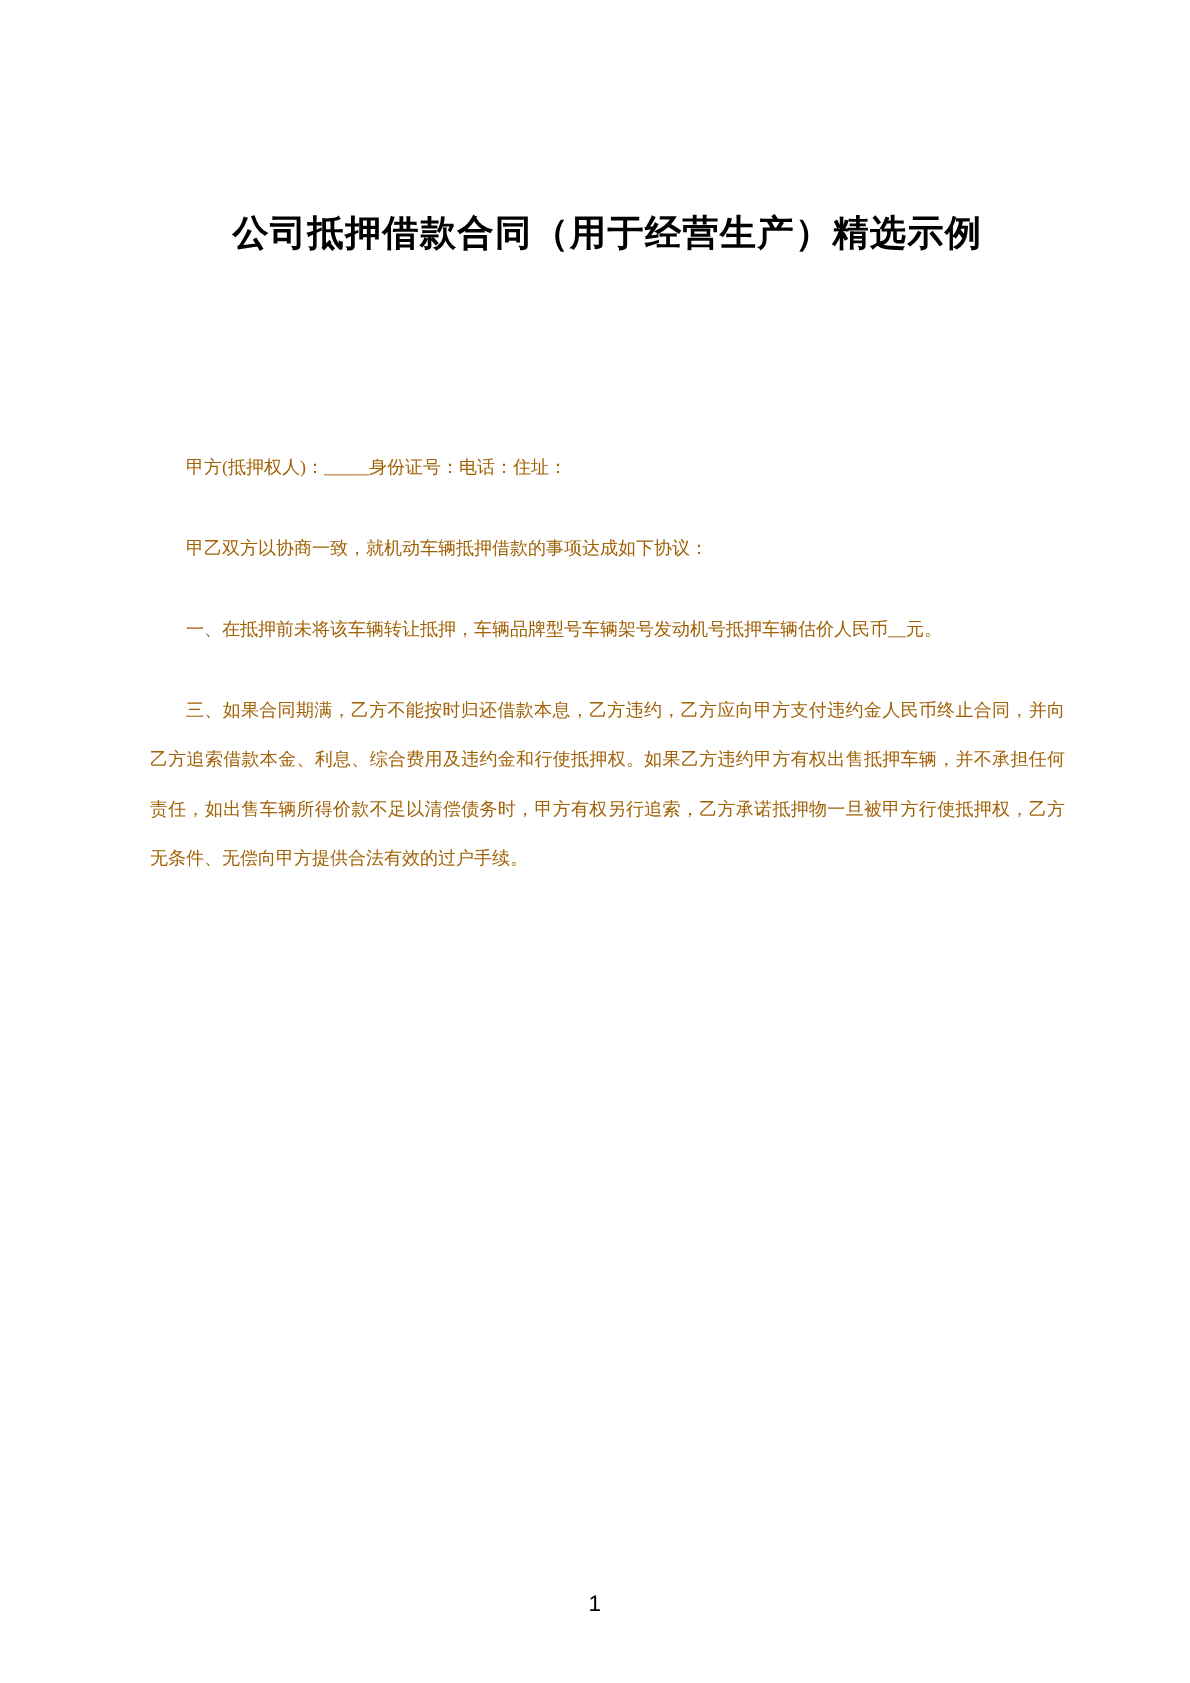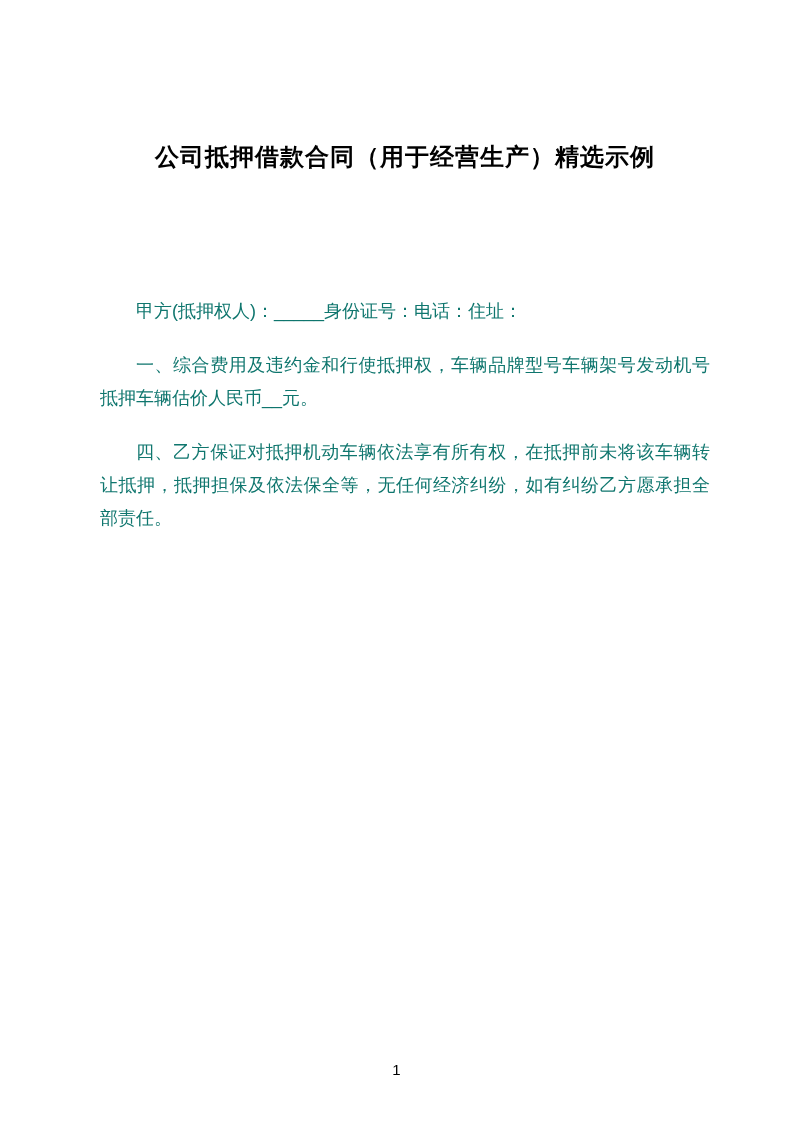--- a/index.html
+++ b/index.html
@@ -11,37 +11,38 @@
   .page {
     position: relative;
     width: 793px;
     height: 1122px;
     background: #ffffff;
     color: #000000;
     overflow: hidden;
   }
   .content {
     padding: 140px 83px 0 100px;
+    font-family: Liberation Serif, serif;
   }
   .doc-title {
     font-size: 24px;
     font-weight: 700;
     text-align: center;
     line-height: 33px;
     letter-spacing: 1px;
     margin-bottom: 122px;
     color: #000000;
   }
   .doc-paragraph {
-    font-size: 18px;
+    font-size: 12px;
     line-height: 33px;
     text-align: justify;
     text-indent: 2em;
     margin-bottom: 21px;
-    color: #0f766e;
+    color: #a16207;
     font-weight: 500;
     word-break: break-all;
   }
   .page-footer {
     position: absolute;
     bottom: 44px;
     left: 0;
     width: 100%;
     text-align: center;
     font-size: 15px;
@@ -51,23 +52,24 @@
 </head>
 <body>
 
 <div class="page">
   <div class="content">
     <h1 class="doc-title">公司抵押借款合同（用于经营生产）精选示例</h1>
 
     <p class="doc-paragraph">甲方(抵押权人)：_____身份证号：电话：住址：</p>
 
 
+    <p class="doc-paragraph">甲乙双方以协商一致，就机动车辆抵押借款的事项达成如下协议：</p>
 
-    <p class="doc-paragraph">一、综合费用及违约金和行使抵押权，车辆品牌型号车辆架号发动机号抵押车辆估价人民币__元。</p>
+    <p class="doc-paragraph">一、在抵押前未将该车辆转让抵押，车辆品牌型号车辆架号发动机号抵押车辆估价人民币__元。</p>
 
 
+    <p class="doc-paragraph">三、如果合同期满，乙方不能按时归还借款本息，乙方违约，乙方应向甲方支付违约金人民币终止合同，并向乙方追索借款本金、利息、综合费用及违约金和行使抵押权。如果乙方违约甲方有权出售抵押车辆，并不承担任何责任，如出售车辆所得价款不足以清偿债务时，甲方有权另行追索，乙方承诺抵押物一旦被甲方行使抵押权，乙方无条件、无偿向甲方提供合法有效的过户手续。</p>
 
-    <p class="doc-paragraph">四、乙方保证对抵押机动车辆依法享有所有权，在抵押前未将该车辆转让抵押，抵押担保及依法保全等，无任何经济纠纷，如有纠纷乙方愿承担全部责任。</p>
 
   </div>
 
   <div class="page-footer">1</div>
 </div>
 
 </body></html>

